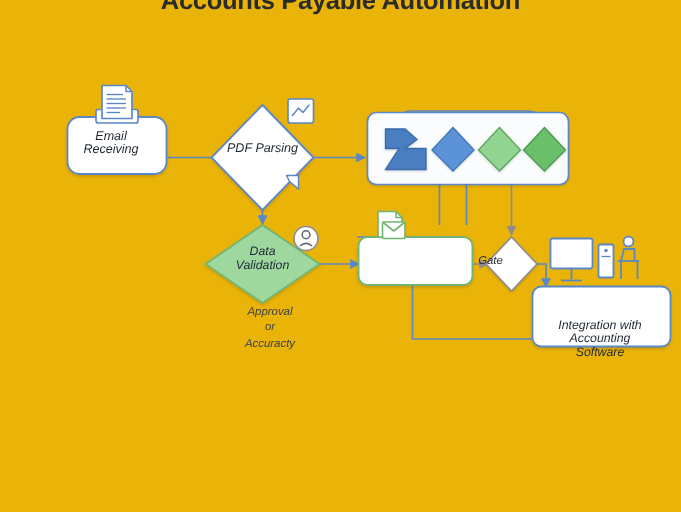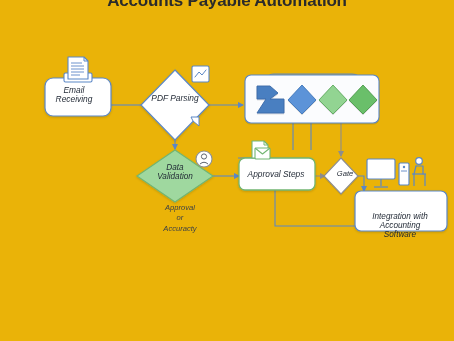--- a/index.html
+++ b/index.html
@@ -40,21 +40,21 @@
     color: #1f2733;
     line-height: 1.12;
     pointer-events: none;
     white-space: pre-line;
     font-style: italic;
   }
   #lbl-email      { left: 38px;  top: 86px;  width: 72px; font-size: 8.4px; }
   #lbl-pdf        { left: 143px; top: 94px;  width: 64px; font-size: 8.4px; }
   #lbl-validation { left: 147px; top: 163px; width: 56px; font-size: 8.2px; }
   #lbl-approval   { left: 240px; top: 170px; width: 72px; font-size: 8.4px; }
-  #lbl-gate       { left: 327px; top: 170px; width: 36px; font-size: 7.6px; }
+  #lbl-gate       { left: 309px; top: 170px; width: 36px; font-size: 7.6px; }
   #lbl-integration{ left: 358px; top: 212px; width: 84px; font-size: 8.2px; }
   #lbl-note       { left: 145px; top: 203px; width: 70px; font-size: 7.6px; color: #3a3f47; line-height: 1.35; }
 </style>
 </head>
 <body>
 
 <div id="canvas">
 
   <div id="title">Accounts Payable Automation</div>
 
@@ -184,21 +184,20 @@
       <line x1="414" y1="174" x2="414" y2="186" stroke="#5b87c6" stroke-width="1.2"></line>
       <line x1="425" y1="174" x2="425" y2="186" stroke="#5b87c6" stroke-width="1.2"></line>
     </g>
   </svg>
 
   <div class="node-label" id="lbl-email">Email
 Receiving</div>
   <div class="node-label" id="lbl-pdf">PDF Parsing</div>
   <div class="node-label" id="lbl-validation">Data
 Validation</div>
-  <div class="node-label" id="lbl-approval">Approval Steps</div>
   <div class="node-label" id="lbl-gate">Gate</div>
   <div class="node-label" id="lbl-integration">Integration with
 Accounting
 Software</div>
   <div class="node-label" id="lbl-note">Approval
 or
 Accuracty</div>
 
 </div>
 

